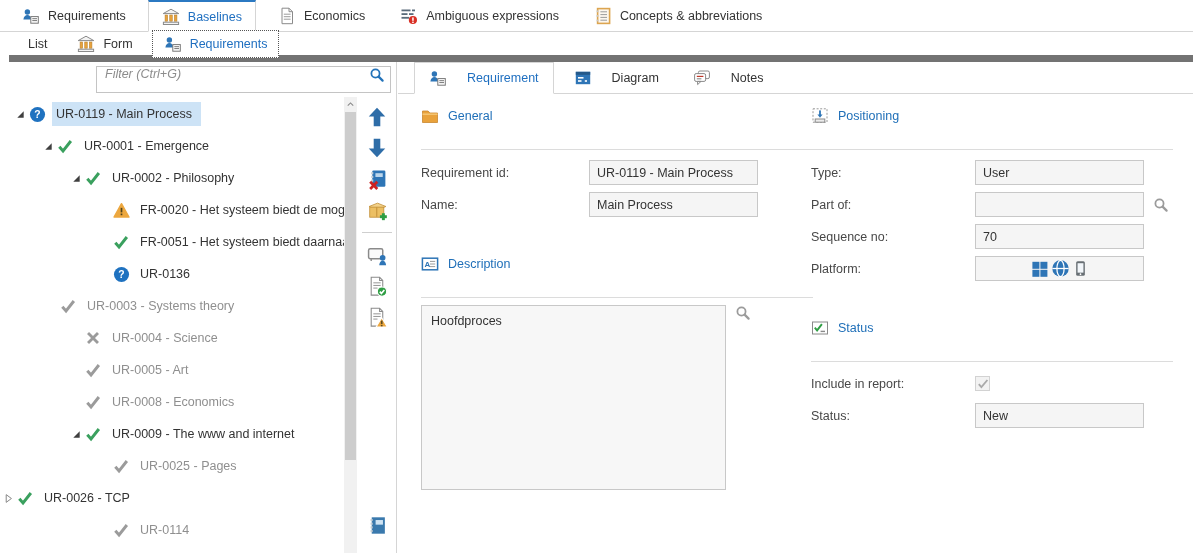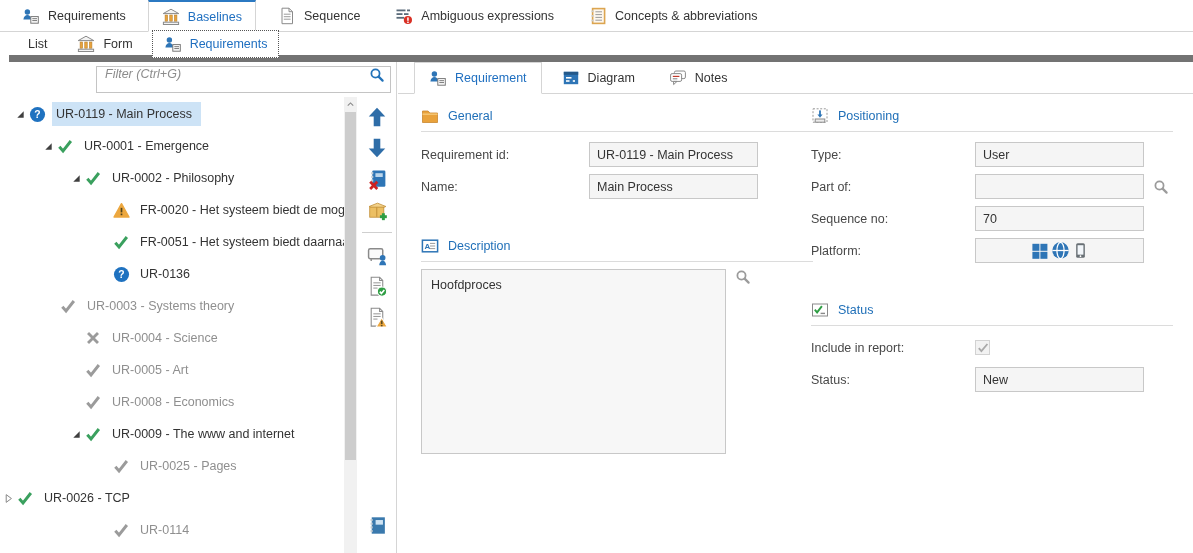--- a/index.html
+++ b/index.html
@@ -43,28 +43,28 @@
 
   .vtoolbar{position:absolute;top:38px;left:357px;width:40px;bottom:0;display:flex;flex-direction:column;
     align-items:center;padding-top:4px;}
   .vbtn{width:26px;height:26px;margin-bottom:5px;display:flex;align-items:center;justify-content:center;cursor:pointer;}
   .vsep{width:30px;height:1px;background:#cfcfcf;margin:4px 0 9px 0;}
   .vbtn.bottom{position:absolute;bottom:10px;}
 
   
   .right-panel{position:absolute;top:62px;left:398px;right:0;bottom:0;background:#fff;}
   .dtabs{height:32px;border-bottom:1px solid #d5d5d5;display:flex;align-items:stretch;padding-left:10px;}
-  .dtab{display:flex;align-items:center;gap:8px;padding:0 14px;margin-left:6px;white-space:nowrap;}
+  .dtab{display:flex;align-items:center;gap:20px;padding:0 14px;margin-left:6px;white-space:nowrap;}
   .dtab.selected{border:1px solid #d5d5d5;border-bottom:1px solid #fff;margin-bottom:-1px;color:#1f6fc0;background:#fff;}
 
   .content{position:absolute;top:32px;left:0;right:0;bottom:0;}
   .col1{position:absolute;left:23px;top:0;width:392px;}
   .col2{position:absolute;left:413px;top:0;width:362px;}
   .section-header{display:flex;align-items:center;gap:9px;color:#1f6fb8;
-    padding-bottom:6px;border-bottom:1px solid #dcdcdc;margin-top:13px;}
+    padding-bottom:24px;border-bottom:1px solid #dcdcdc;margin-top:13px;}
   .frow{display:flex;align-items:center;margin-top:7px;}
   .frow.first{margin-top:10px;}
   .flabel{width:168px;color:#484848;}
   .col2 .flabel{width:164px;}
   .finput{width:169px;height:25px;border:1px solid #c8c8c8;background:#f5f5f5;
     display:flex;align-items:center;padding:0 7px;overflow:hidden;white-space:nowrap;}
   .mag{margin-left:9px;cursor:pointer;}
   .gap-section{margin-top:38px;}
   .desc-wrap{display:flex;align-items:flex-start;margin-top:7px;}
   .desc-box{width:305px;height:185px;border:1px solid #c8c8c8;background:#f7f7f7;padding:8px 9px;}
@@ -104,21 +104,21 @@
     <div class="rtab">
       <span class="icon">
         <svg width="18" height="18" viewBox="0 0 18 18" xmlns="http://www.w3.org/2000/svg">
           <path d="M4 1.2 h7 l3.5 3.5 v12 h-10.5 z" fill="#fff" stroke="#8a8a8a"></path>
        <path d="M11 1.2 v3.5 h3.5" fill="none" stroke="#8a8a8a"></path>
        <line x1="5.8" y1="7.2" x2="12.6" y2="7.2" stroke="#9b9b9b"></line>
        <line x1="5.8" y1="9.7" x2="12.6" y2="9.7" stroke="#9b9b9b"></line>
        <line x1="5.8" y1="12.2" x2="12.6" y2="12.2" stroke="#9b9b9b"></line>
         </svg>
       </span>
-      <span>Sequence</span>
+      <span>Economics</span>
     </div>
     <div class="rtab">
       <span class="icon">
         <svg width="18" height="18" viewBox="0 0 18 18" xmlns="http://www.w3.org/2000/svg">
           <rect x="1.5" y="2.5" width="9" height="1.8" fill="#5a6b7a"></rect>
           <rect x="12" y="2.5" width="3" height="1.8" fill="#5a6b7a"></rect>
        <rect x="1.5" y="6.2" width="6" height="1.8" fill="#5a6b7a"></rect>
           <rect x="9" y="6.2" width="4.5" height="1.8" fill="#5a6b7a"></rect>
        <rect x="1.5" y="9.9" width="7.5" height="1.8" fill="#5a6b7a"></rect>
        <circle cx="12.9" cy="13" r="4.1" fill="#d93025"></circle>

